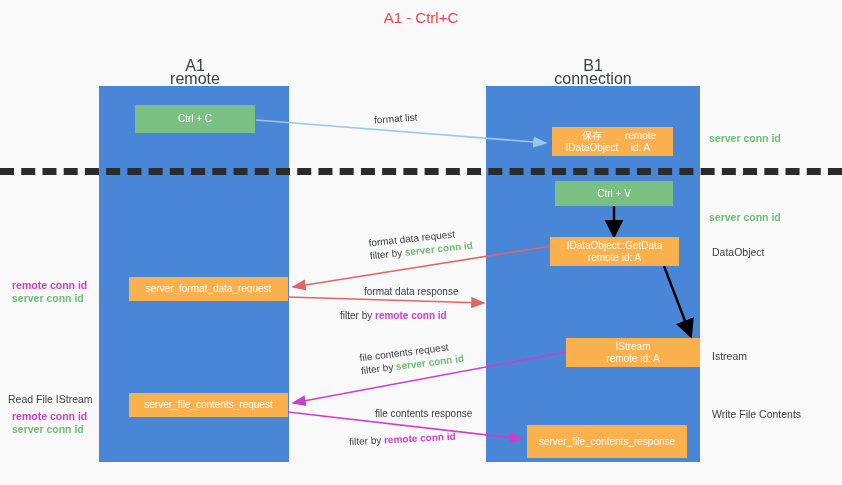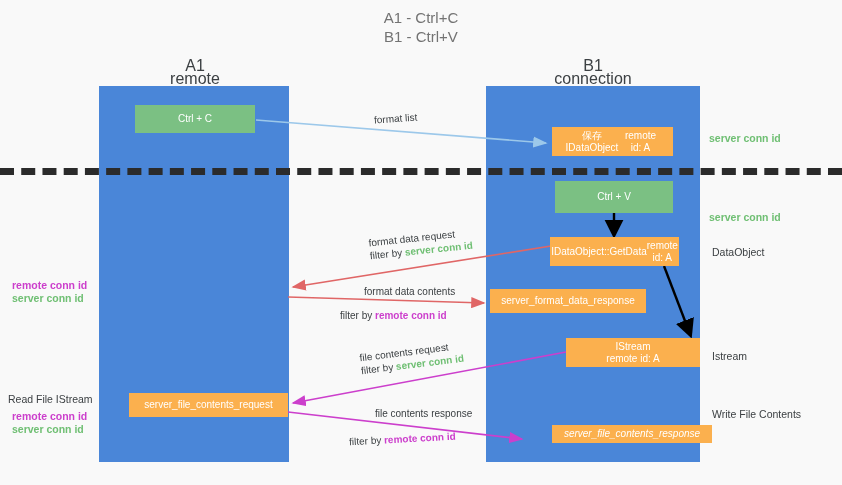--- a/index.html
+++ b/index.html
@@ -8,21 +8,21 @@
     background:#f9f9f9;
     font-family:"Liberation Sans","DejaVu Sans",sans-serif;
     overflow:hidden;
   }
   #stage{position:relative;width:842px;height:485px;}
   .abs{position:absolute;}
 
   
   .title{
     left:0;top:8px;width:842px;text-align:center;
-    font-size:15px;color:#737373;line-height:19px;
+    font-size:15px;color:#ef4444;line-height:19px;
   }
 
   
   .colhead{
     font-size:16px;color:#3c4043;text-align:center;line-height:13px;
   }
 
   
   .lane{background:#4a86d8;}
 
@@ -52,21 +52,20 @@
   svg.overlay{position:absolute;left:0;top:0;width:842px;height:485px;
     pointer-events:none;}
 </style>
 </head>
 <body>
 
 <div id="stage">
 
   <div class="abs title">
     <div>A1 - Ctrl+C</div>
-    <div>B1 - Ctrl+V</div>
   </div>
 
   <div class="abs colhead" style="left:140px;top:59px;width:110px;">
     <div>A1</div>
     <div>remote</div>
   </div>
   <div class="abs colhead" style="left:538px;top:59px;width:110px;">
     <div>B1</div>
     <div>connection</div>
   </div>
@@ -102,67 +101,67 @@
 
     <line x1="566" y1="352" x2="293" y2="403" stroke="#cc3fcc" stroke-width="1.6" marker-end="url(#ar-mag)"></line>
 
     <line x1="288" y1="412" x2="522" y2="439" stroke="#cc3fcc" stroke-width="1.6" marker-end="url(#ar-mag)"></line>
   </svg>
 
   <div class="abs box green" style="left:135px;top:105px;width:120px;height:28px;">
     <span>Ctrl + C</span>
   </div>
 
+  <div class="abs box orange" style="left:129px;top:277px;width:159px;height:24px;">
+    <span>server_format_data_request</span>
+  </div>
 
   <div class="abs box orange" style="left:129px;top:393px;width:159px;height:24px;">
     <span>server_file_contents_request</span>
   </div>
 
   <div class="abs box orange" style="left:552px;top:127px;width:121px;height:29px;flex-direction:row;">
     <span>保存IDataObject</span>
     <span>remote id: A</span>
   </div>
 
-  <div class="abs box green" style="left:555px;top:181px;width:118px;height:32px;">
+  <div class="abs box green" style="left:555px;top:181px;width:118px;height:25px;">
     <span>Ctrl + V</span>
   </div>
 
-  <div class="abs box orange" style="left:550px;top:237px;width:129px;height:29px;flex-direction:row;">
+  <div class="abs box orange" style="left:550px;top:237px;width:129px;height:29px;flex-direction:column;">
     <span>IDataObject::GetData</span>
     <span>remote id: A</span>
   </div>
 
   <div class="abs box orange" style="left:566px;top:338px;width:134px;height:29px;flex-direction:column;">
     <span>IStream</span>
     <span>remote id: A</span>
   </div>
 
-  <div class="abs box orange" style="left:490px;top:289px;width:156px;height:24px;">
-    <span>server_format_data_response</span>
-  </div>
-
-  <div class="abs box orange" style="left:552px;top:425px;width:160px;height:18px;font-style:italic;">
+
+  <div class="abs box orange" style="left:527px;top:425px;width:160px;height:33px;">
     <span>server_file_contents_response</span>
   </div>
 
   <div class="abs divider"></div>
 
   <div class="abs elabel" style="left:374px;top:112px;transform:rotate(-4deg);">
     <span>format list</span>
   </div>
 
   <div class="abs elabel" style="left:369px;top:231px;transform:rotate(-6deg);">
     <div>format data request</div>
     <div>
       <span>filter by </span><span class="green-t">server conn id</span>
     </div>
   </div>
 
   <div class="abs elabel" style="left:364px;top:285px;">
-    <div>format data contents</div>
+    <div>format data response</div>
     <div style="margin-top:11px;margin-left:-24px;">
       <span>filter by </span><span class="mag-t">remote conn id</span>
     </div>
   </div>
 
   <div class="abs elabel" style="left:360px;top:345px;transform:rotate(-7deg);">
     <div>file contents request</div>
     <div>
       <span>filter by </span><span class="green-t">server conn id</span>
     </div>

